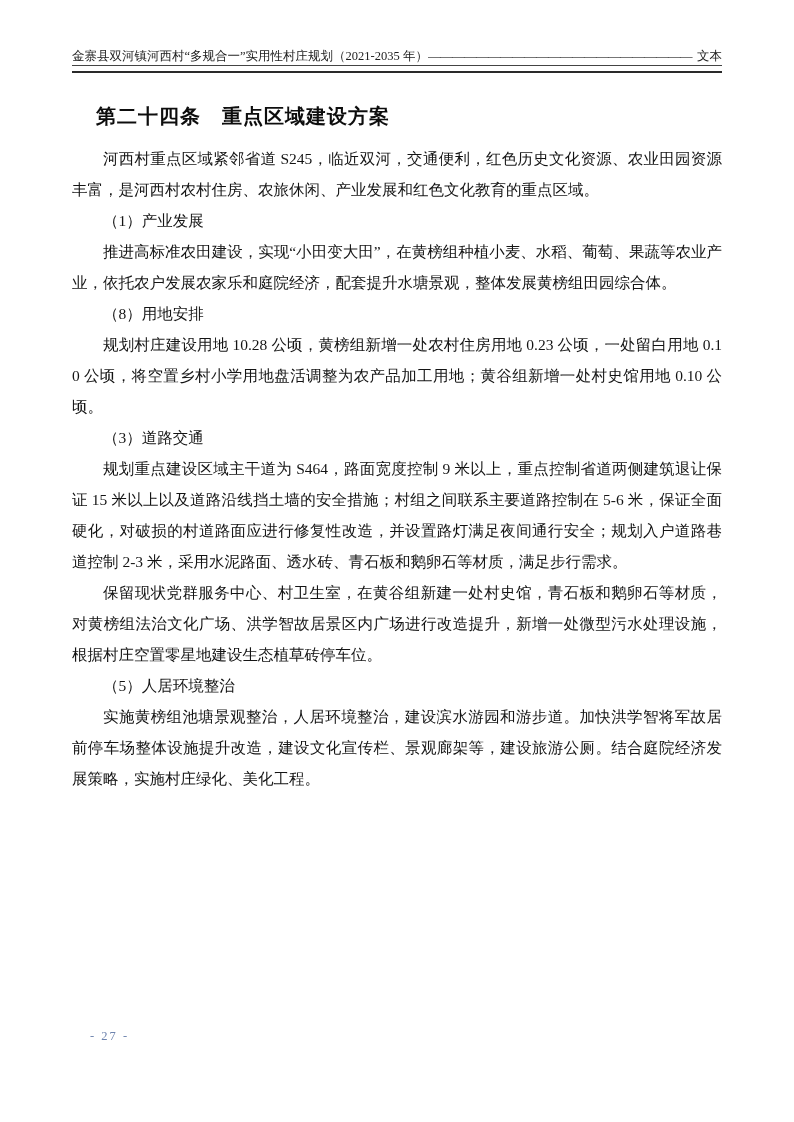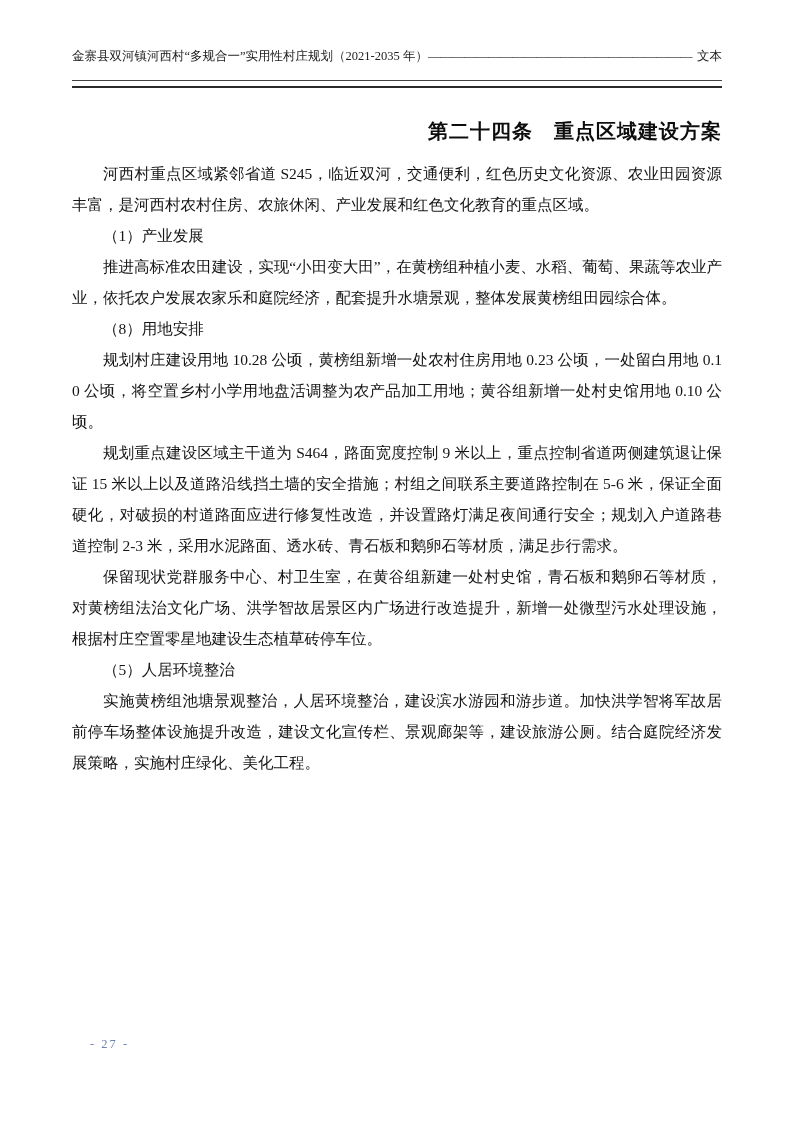--- a/index.html
+++ b/index.html
@@ -22,57 +22,56 @@
   .doc-header {
     border-bottom: 2.5px solid #2a2a2a;
     padding-bottom: 5px;
   }
   .doc-header-line {
     display: flex;
     align-items: baseline;
     font-size: 12.5px;
     line-height: 16px;
     border-bottom: 1px solid #444;
-    padding-bottom: 16px;
+    padding-bottom: 1px;
     white-space: nowrap;
     color: #1c1c1c;
   }
   .doc-header-line .hdr-left { flex: 0 0 auto; }
   .doc-header-line .hdr-dashes {
     flex: 1 1 auto;
     overflow: hidden;
     letter-spacing: -0.5px;
     color: #2a2a2a;
   }
   .doc-header-line .hdr-right { flex: 0 0 auto; }
   .doc-title {
     margin: 30px 0 14px 24px;
     font-family: "Liberation Sans", "DejaVu Sans", sans-serif;
     font-weight: 700;
     font-size: 20px;
     line-height: 26px;
     color: #0d0d0d;
     letter-spacing: 1px;
-    text-align: right;
   }
   .doc-body {
   }
   .para {
     margin: 0;
     font-size: 15.5px;
     line-height: 31px;
     text-align: justify;
     text-indent: 2em;
     color: #141414;
     word-break: break-all;
   }
   .footer-pagenum {
     position: absolute;
     left: 90px;
-    bottom: 70px;
+    bottom: 78px;
     font-size: 12.5px;
     color: #6d83ae;
     font-family: "Liberation Serif", "DejaVu Serif", serif;
     letter-spacing: 2px;
   }
 </style>
 </head>
 <body>
 
 <div class="page">
@@ -86,20 +85,21 @@
   </div>
 
   <h1 class="doc-title">第二十四条　重点区域建设方案</h1>
 
   <div class="doc-body">
     <p class="para">河西村重点区域紧邻省道 S245，临近双河，交通便利，红色历史文化资源、农业田园资源丰富，是河西村农村住房、农旅休闲、产业发展和红色文化教育的重点区域。</p>
     <p class="para">（1）产业发展</p>
     <p class="para">推进高标准农田建设，实现“小田变大田”，在黄榜组种植小麦、水稻、葡萄、果蔬等农业产业，依托农户发展农家乐和庭院经济，配套提升水塘景观，整体发展黄榜组田园综合体。</p>
     <p class="para">（8）用地安排</p>
     <p class="para">规划村庄建设用地 10.28 公顷，黄榜组新增一处农村住房用地 0.23 公顷，一处留白用地 0.10 公顷，将空置乡村小学用地盘活调整为农产品加工用地；黄谷组新增一处村史馆用地 0.10 公顷。</p>
+    <p class="para">（3）道路交通</p>
     <p class="para">规划重点建设区域主干道为 S464，路面宽度控制 9 米以上，重点控制省道两侧建筑退让保证 15 米以上以及道路沿线挡土墙的安全措施；村组之间联系主要道路控制在 5-6 米，保证全面硬化，对破损的村道路面应进行修复性改造，并设置路灯满足夜间通行安全；规划入户道路巷道控制 2-3 米，采用水泥路面、透水砖、青石板和鹅卵石等材质，满足步行需求。</p>
     <p class="para">保留现状党群服务中心、村卫生室，在黄谷组新建一处村史馆，青石板和鹅卵石等材质，对黄榜组法治文化广场、洪学智故居景区内广场进行改造提升，新增一处微型污水处理设施，根据村庄空置零星地建设生态植草砖停车位。</p>
     <p class="para">（5）人居环境整治</p>
     <p class="para">实施黄榜组池塘景观整治，人居环境整治，建设滨水游园和游步道。加快洪学智将军故居前停车场整体设施提升改造，建设文化宣传栏、景观廊架等，建设旅游公厕。结合庭院经济发展策略，实施村庄绿化、美化工程。</p>
   </div>
 
   <div class="footer-pagenum">- 27 -</div>
 
 </div>
 

